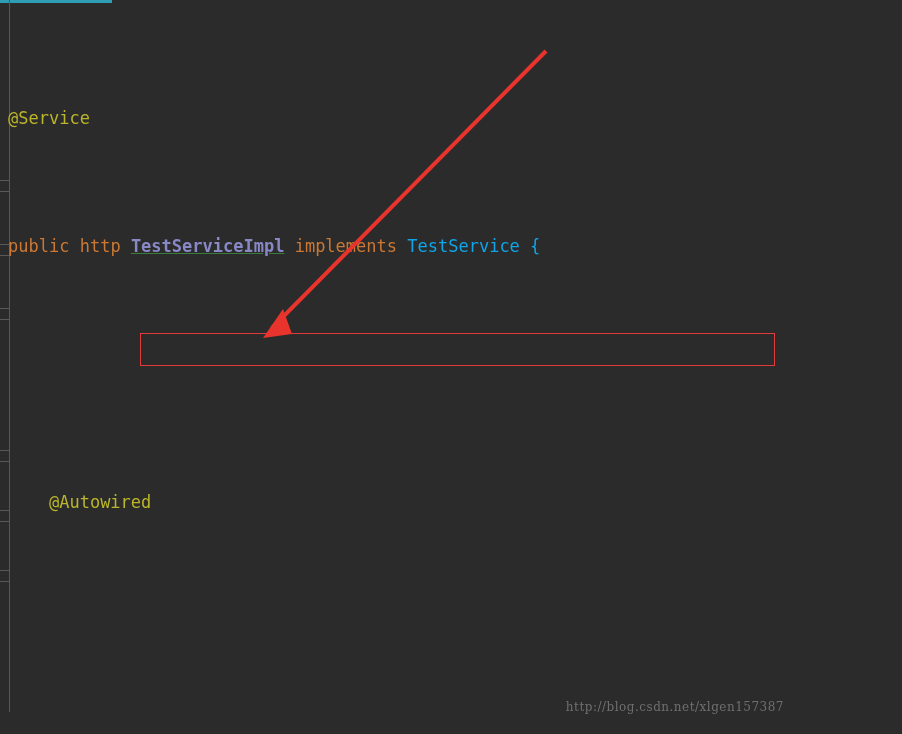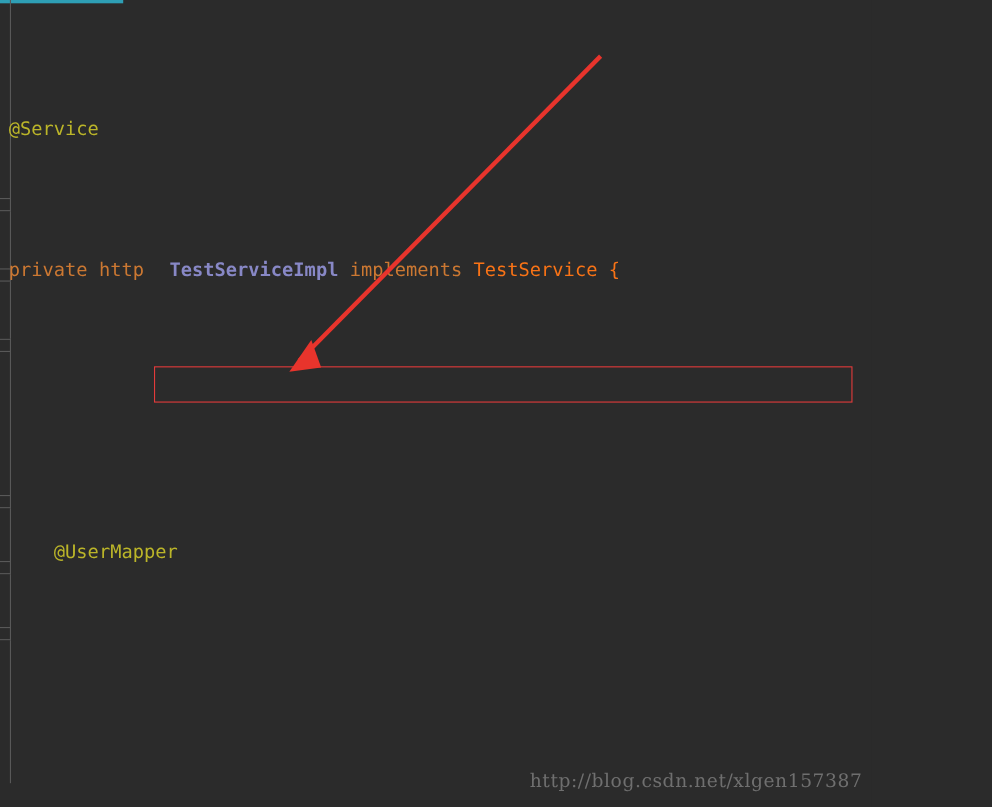--- a/index.html
+++ b/index.html
@@ -54,23 +54,23 @@
     letter-spacing: 0px;
   }
   .line {
     height: 32px;
     padding-left: 8px;
     color: #a9b7c6;
   }
   
   .anno     { color: #bbb529; }
   .kw       { color: #cc7832; }
-  .clsu     { color: #8888c6; font-weight: bold; text-decoration-color: #3a7a3a; margin-left: 13px; }
+  .clsu     { color: #8888c6; font-weight: bold; text-decoration: underline; text-decoration-color: #3a7a3a; }
   .field    { color: #9876aa; }
-  .plain    { color: #f97316; }
+  .plain    { color: #0ea5e9; }
 
   
   #highlight-box {
     position: absolute;
     left: 140px;
     top: 333px;
     width: 635px;
     height: 33px;
     border: 1px solid #e33b3b;
     box-sizing: border-box;
@@ -82,21 +82,21 @@
     left: 0; top: 0;
     width: 902px; height: 734px;
     pointer-events: none;
   }
   #watermark {
     position: absolute;
     right: 8px;
     top: 700px;
     color: #6f6f6f;
     font-family: "DejaVu Serif", serif;
-    font-size: 17px;
+    font-size: 12px;
     letter-spacing: 0.5px;
   }
 </style>
 </head>
 <body>
 
 <div id="screen">
 
   <div id="top-accent"></div>
 
@@ -113,25 +113,25 @@
     <div class="fold-marker" style="top:510px;"></div>
     <div class="fold-bar" style="top:522px; height:48px;"></div>
     <div class="fold-marker" style="top:570px;"></div>
     <div class="fold-bar" style="top:582px; height:130px;"></div>
   </div>
 
   <div id="code">
 
     <div class="line"><span class="anno">@Service</span></div>
 
-    <div class="line"><span class="kw">private</span> <span class="kw">http</span> <span class="clsu">TestServiceImpl</span> <span class="kw">implements</span> <span class="plain">TestService</span> <span class="plain">{</span></div>
+    <div class="line"><span class="kw">public</span> <span class="kw">http</span> <span class="clsu">TestServiceImpl</span> <span class="kw">implements</span> <span class="plain">TestService</span> <span class="plain">{</span></div>
 
     <div class="line"> </div>
 
-    <div class="line">    <span class="anno">@UserMapper</span></div>
+    <div class="line">    <span class="anno">@Autowired</span></div>
 
 
     
 
     
 
     
 
     
 

